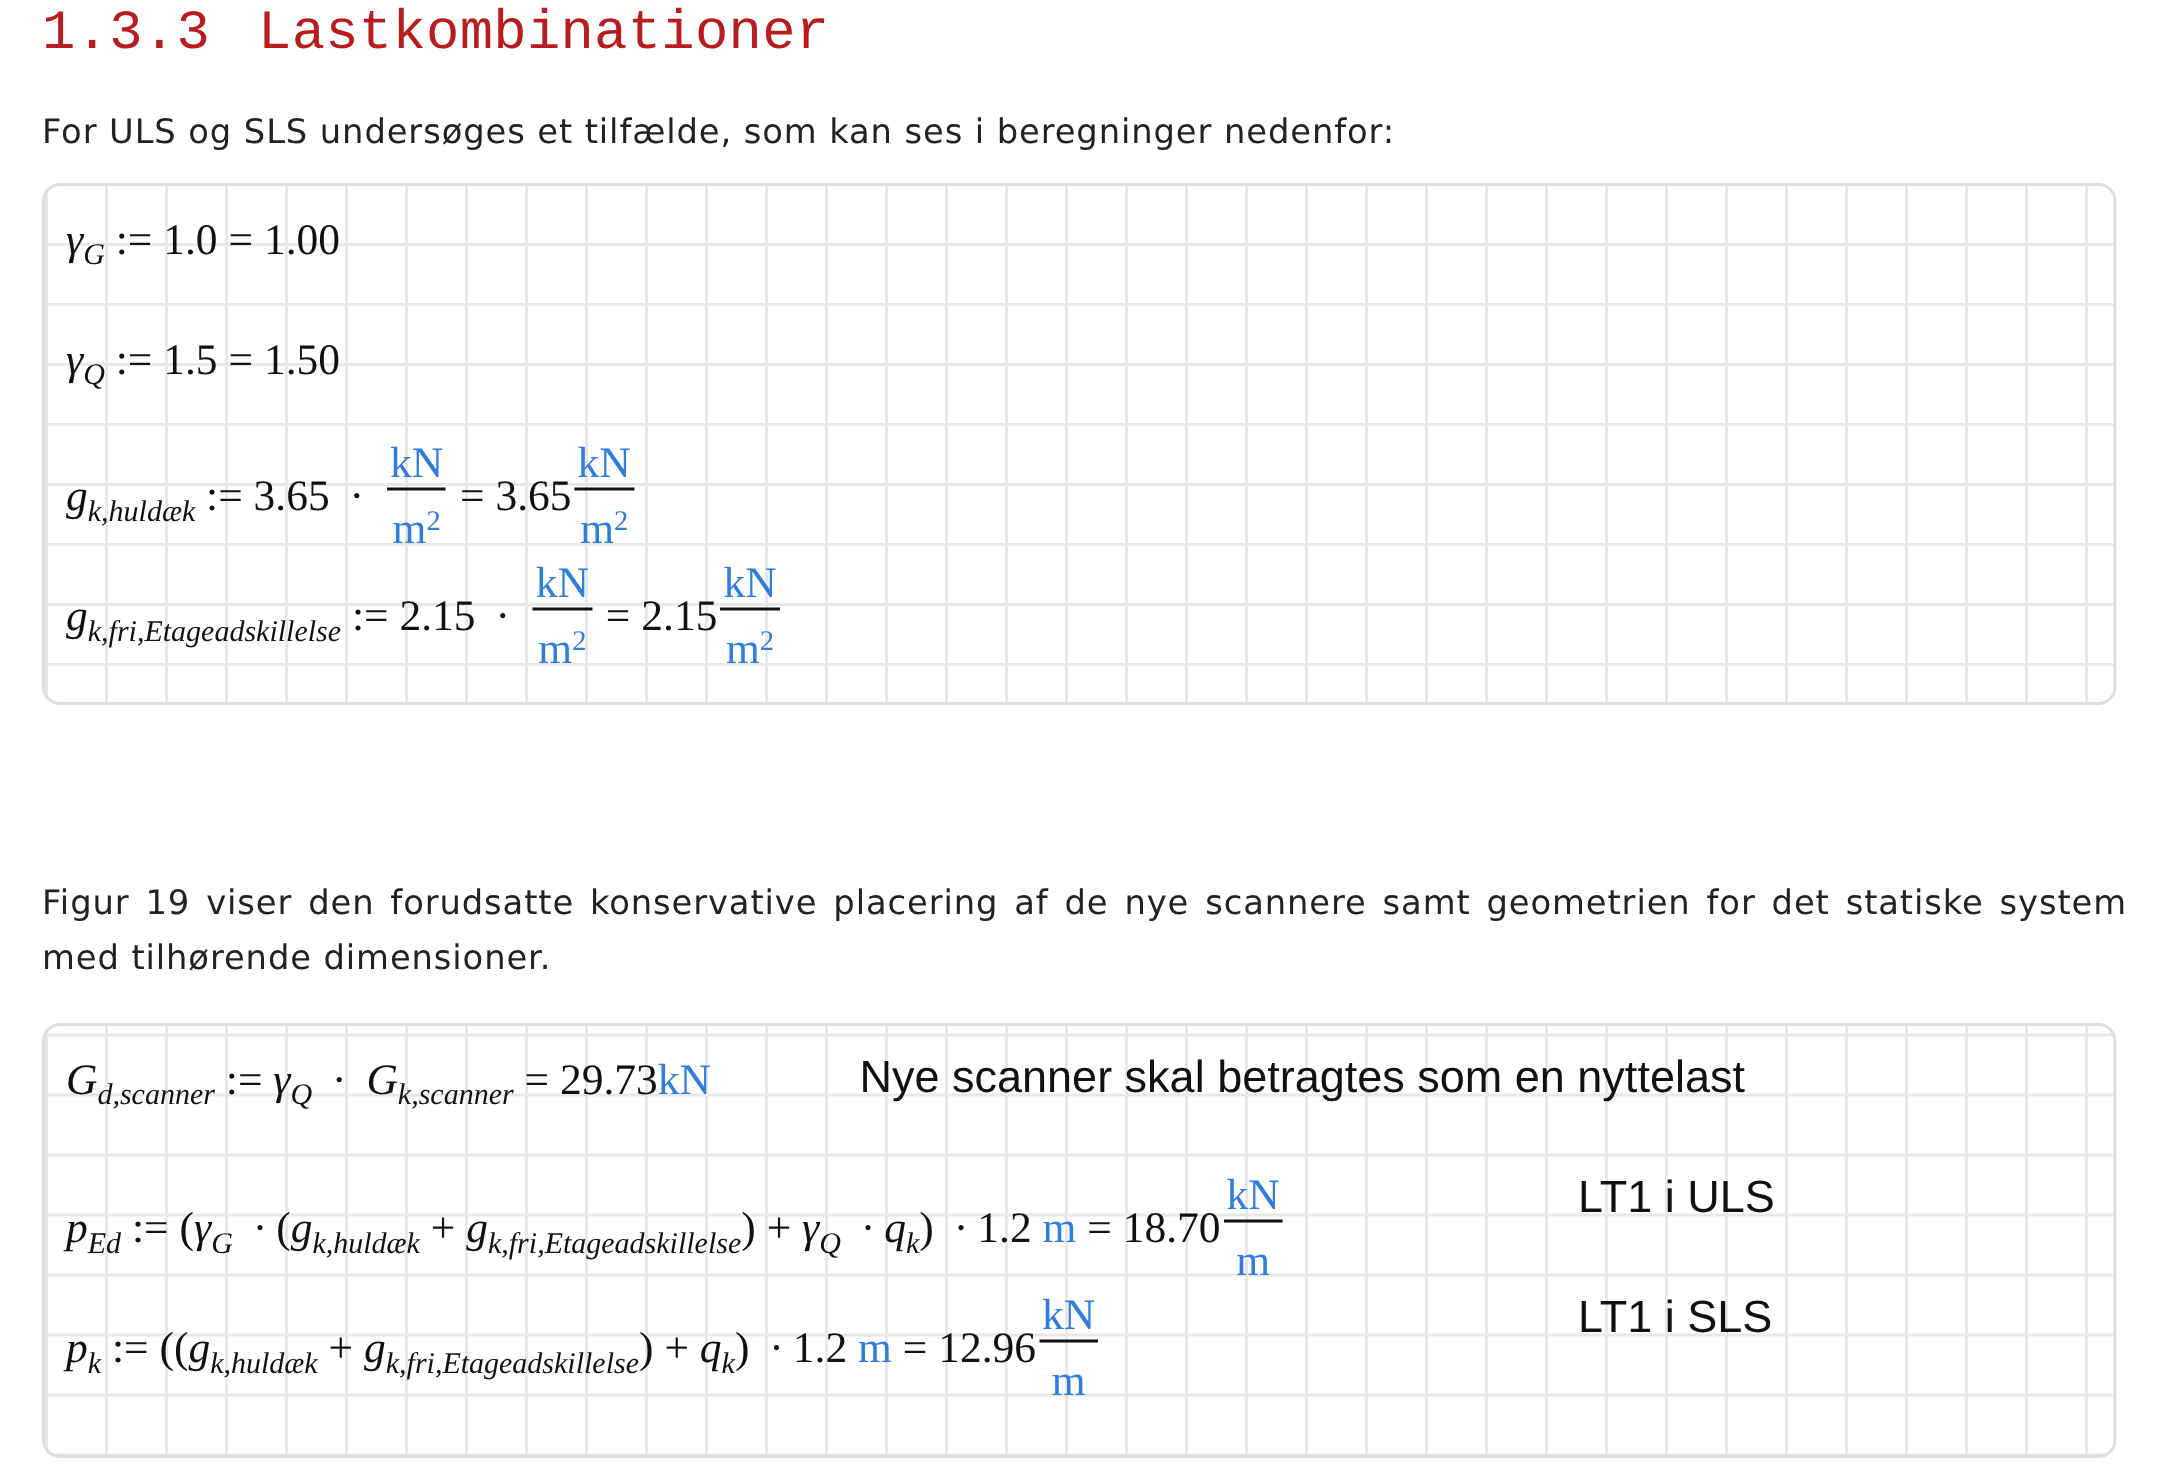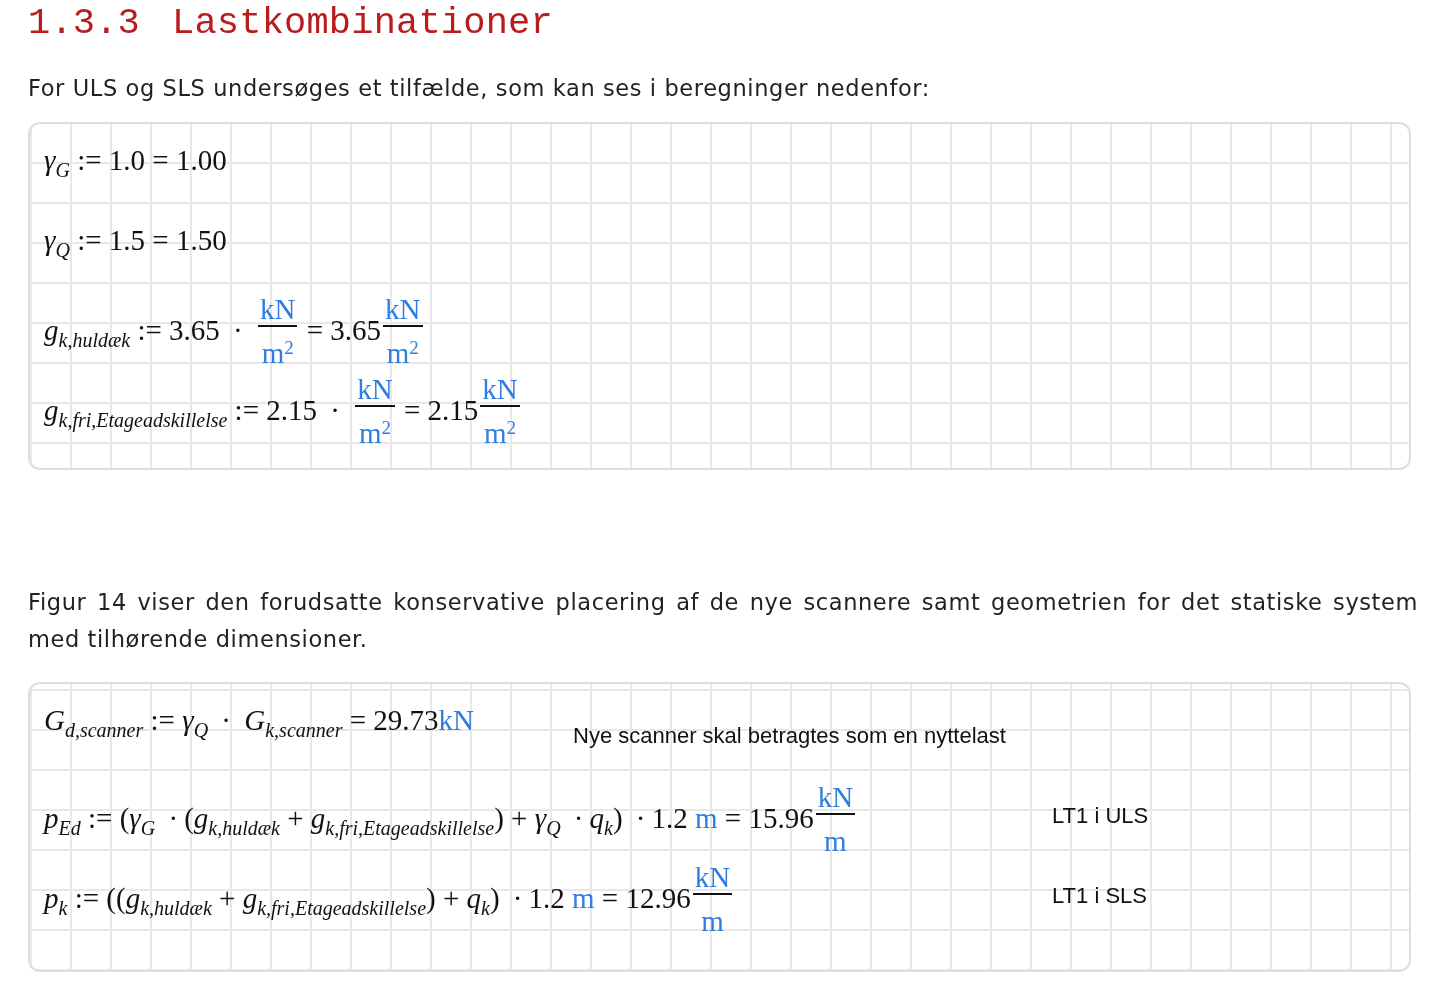--- a/index.html
+++ b/index.html
@@ -42,21 +42,21 @@
       display: inline-block; vertical-align: middle; text-align: center; position: relative; top: -2px;
       margin: 0 2px;
     }
     .frac .n, .frac .d { display: block; color: #2f7de1; line-height: 1.05; }
     .frac .n { border-bottom: 2px solid #111; padding: 0 2px 1px; }
     .frac .d { padding-top: 11px; }
     .frac sup { font-size: 19px; vertical-align: 9px; line-height: 0; }
     .dot { margin: 0 6px; }
     .note {
       position: absolute; font-family: "Liberation Sans", "DejaVu Sans", sans-serif;
-      font-size: 22px; color: #111; white-space: nowrap; margin-top: 21px;
+      font-size: 30px; color: #111; white-space: nowrap;
     }
   </style>
 </head>
 <body>
 
 <div class="heading"><span class="num">1.3.3</span><span>Lastkombinationer</span></div>
 
 <div class="para p1">For ULS og SLS undersøges et tilfælde, som kan ses i beregninger nedenfor:</div>
 
 <div class="region r1">
@@ -97,21 +97,21 @@
     <span>2.15</span><span class="frac"><span class="n">kN</span><span class="d"><span>m</span><sup>2</sup></span></span>
   </div>
 
   <div class="math" style="left:14px; top:344px;">
     <i>q</i><span class="sub">k</span>
     <span>=</span>
     <span>5.00</span><span class="frac"><span class="n">kN</span><span class="d"><span>m</span><sup>2</sup></span></span>
   </div>
 </div>
 
-<div class="para p2">Figur 14 viser den forudsatte konservative placering af de nye scannere samt geometrien for det statiske system med tilhørende dimensioner.</div>
+<div class="para p2">Figur 19 viser den forudsatte konservative placering af de nye scannere samt geometrien for det statiske system med tilhørende dimensioner.</div>
 
 <div class="region r2">
 
   <div class="math" style="left:14px; top:22px;">
     <i>G</i><span class="sub">d,scanner</span>
     <span>:=</span>
     <i>γ</i><span class="sub">Q</span>
     <span class="dot">·</span>
     <i>G</i><span class="sub">k,scanner</span>
     <span>=</span>
@@ -124,21 +124,21 @@
     <span>:=</span>
     <span>(</span><i>γ</i><span class="sub">G</span>
     <span class="dot">·</span><span>(</span><i>g</i><span class="sub">k,huldæk</span>
     <span>+</span>
     <i>g</i><span class="sub">k,fri,Etageadskillelse</span><span>)</span>
     <span>+</span>
     <i>γ</i><span class="sub">Q</span>
     <span class="dot">·</span><i>q</i><span class="sub">k</span><span>)</span>
     <span class="dot">·</span><span>1.2</span>&nbsp;<span class="unit">m</span>
     <span>=</span>
-    <span>15.96</span><span class="frac"><span class="n">kN</span><span class="d">m</span></span>
+    <span>18.70</span><span class="frac"><span class="n">kN</span><span class="d">m</span></span>
   </div>
   <div class="note" style="left:1022px; top:98px;">LT1 i ULS</div>
 
   <div class="math" style="left:14px; top:180px;">
     <i>p</i><span class="sub">k</span>
     <span>:=</span>
     <span>((</span><i>g</i><span class="sub">k,huldæk</span>
     <span>+</span>
     <i>g</i><span class="sub">k,fri,Etageadskillelse</span><span>)</span>
     <span>+</span>

